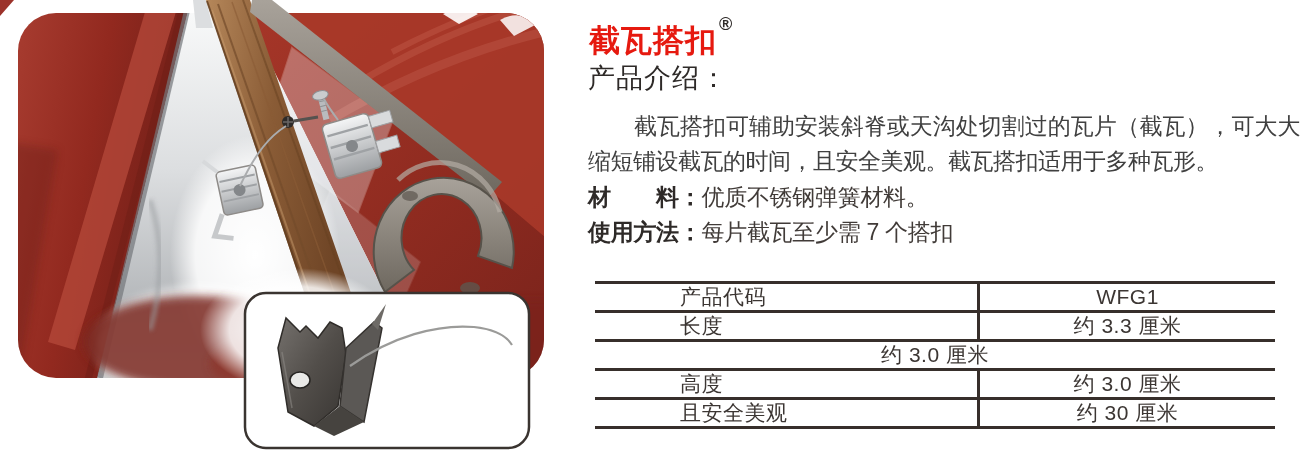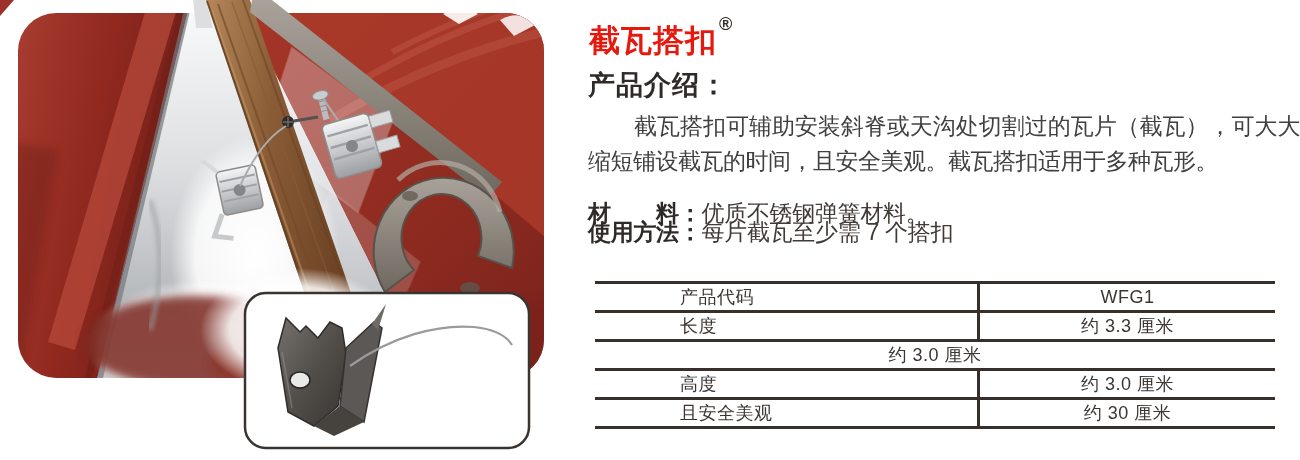--- a/index.html
+++ b/index.html
@@ -17,44 +17,44 @@
     position:absolute;left:589px;top:14px;
     font-size:31px;font-weight:bold;color:#e6190f;
     letter-spacing:1px;line-height:40px;white-space:nowrap;text-align:right;
   }
   .title sup{
     font-size:18px;font-weight:bold;color:#2e2a28;
     position:relative;top:-10px;left:2px;letter-spacing:0;
   }
   .section-heading{
     position:absolute;left:588px;top:60px;
-    font-size:27px;font-weight:bold;color:#2e2a28;
-    letter-spacing:1px;white-space:nowrap;margin-top:7px;
+    font-size:27px;font-weight:normal;color:#2e2a28;
+    letter-spacing:1px;white-space:nowrap;
   }
   .intro-paragraph{
     position:absolute;left:588px;top:109px;width:712px;
     font-size:23px;line-height:35px;color:#404040;
     text-indent:2em;letter-spacing:-0.5px;text-align:justify;
   }
   .attr-line{
     position:absolute;left:588px;height:35px;line-height:35px;
     font-size:23px;color:#413b38;white-space:nowrap;letter-spacing:-0.3px;
   }
-  .attr-line.material{top:196px;}
+  .attr-line.material{top:180px;}
   .attr-line.usage{top:215px;}
   .attr-label{font-weight:bold;color:#2e2a28;}
   
   .spec-table{
     position:absolute;left:595px;top:281px;width:680px;
     border-top:3px solid #372f2b;
   }
   .spec-row{display:flex;border-bottom:3px solid #372f2b;height:26px;}
   .spec-cell{
     display:flex;align-items:center;
-    font-size:18px;line-height:26px;color:#3c3633;letter-spacing:0.5px;
+    font-size:21px;line-height:26px;color:#3c3633;letter-spacing:0.5px;
   }
   .spec-cell.label{
     width:382px;border-right:3px solid #372f2b;
     padding-left:85px;box-sizing:content-box;
   }
   .spec-cell.label{width:297px;} 
   .spec-cell.value{flex:1;justify-content:center;}
 </style>
 </head>
 <body>

